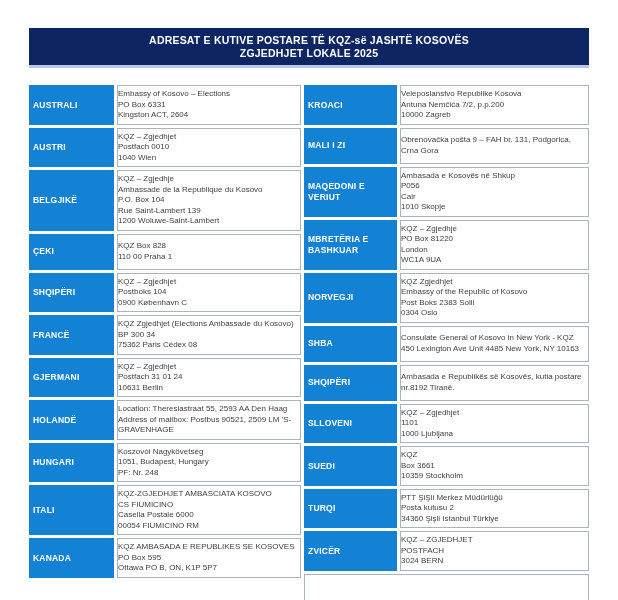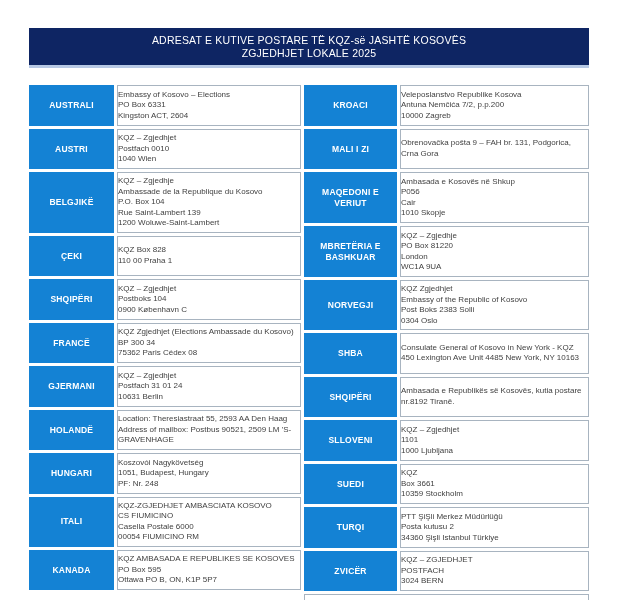--- a/index.html
+++ b/index.html
@@ -20,21 +20,21 @@
     width:618px; height:600px;
     background:var(--page-bg);
     padding:28px 29px 0 29px;
     overflow:hidden;
   }
   .header{
     background:var(--header-bg);
     border-bottom:3px solid var(--header-underline);
     color:#ffffff;
     text-align:center;
-    font-weight:normal;
+    font-weight:bold;
     font-size:10.5px;
     line-height:13px;
     padding:6px 4px 5px 4px;
     letter-spacing:.2px;
   }
   .tables{
     display:grid;
     grid-template-columns:272px 285px;
     gap:3px;
     margin-top:17px;
@@ -48,22 +48,22 @@
     display:flex;
     flex-direction:column;
     justify-content:center;
   }
   .country{
     background:var(--country-bg);
     color:var(--country-text);
     font-weight:bold;
     font-size:8.5px;
     line-height:10.5px;
-    text-align:center;
-    padding:15px 4px;
+    text-align:left;
+    padding:7px 4px;
     letter-spacing:.2px;
   }
   .address{
     border:1px solid var(--cell-border);
     background:#ffffff;
     color:var(--address-text);
     font-size:8px;
     line-height:10.5px;
     padding:3px 0;
     text-align:left;

